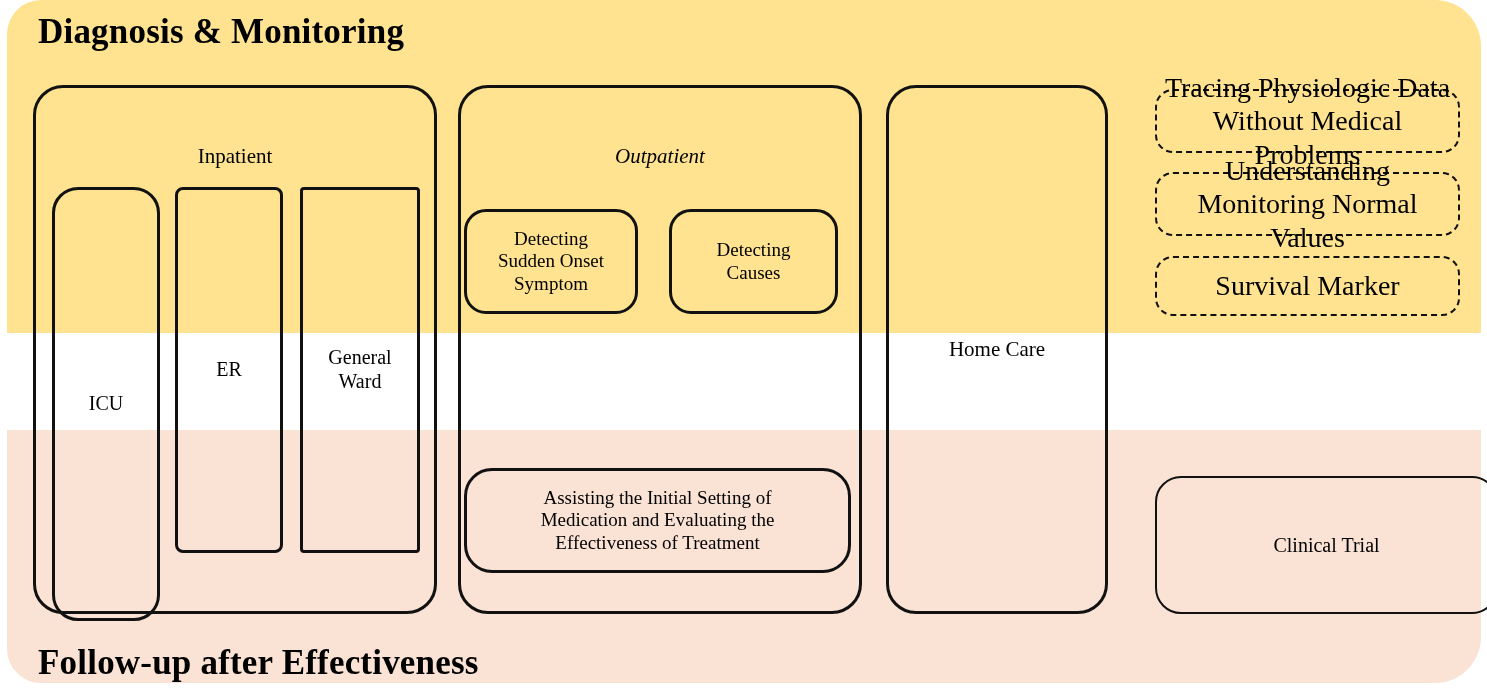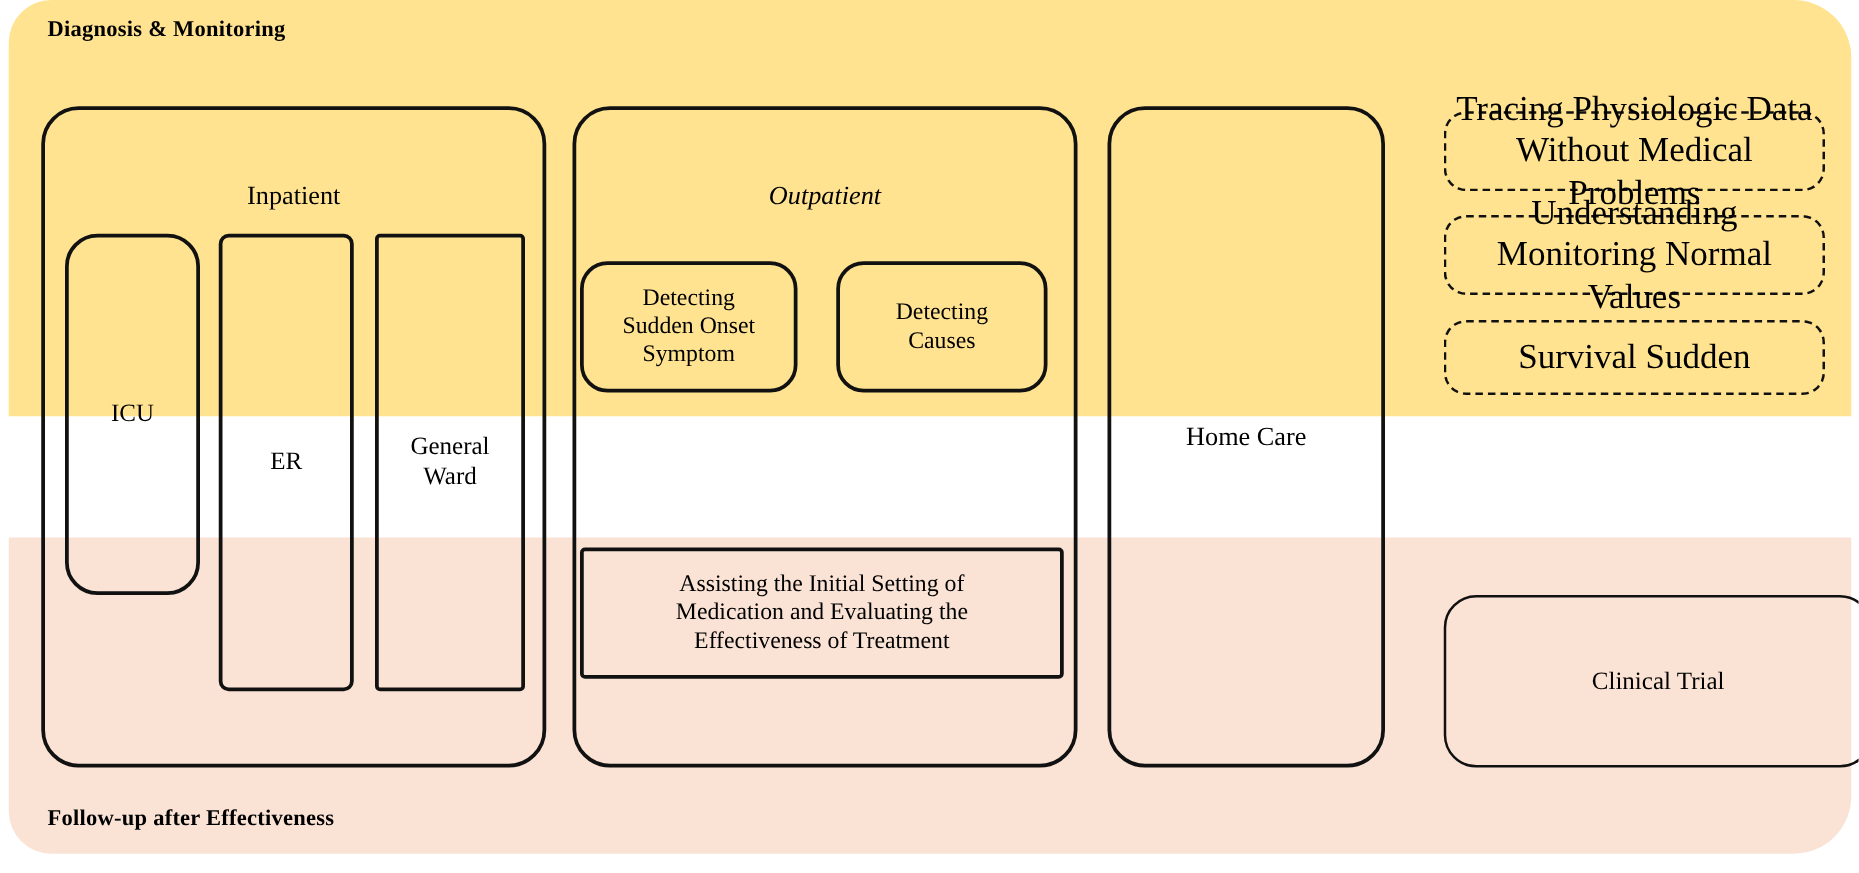--- a/index.html
+++ b/index.html
@@ -36,21 +36,21 @@
     height: 253px;
     background: #FAE3D5;
     border-bottom-left-radius: 34px;
     border-bottom-right-radius: 46px;
   }
 
   
   .band-title {
     position: absolute;
     font-weight: bold;
-    font-size: 18px;
+    font-size: 35px;
     letter-spacing: .2px;
     white-space: nowrap;
     line-height: 1;
   }
   #title-top    { left: 38px; top: 14px; }
   #title-bottom { left: 38px; top: 645px; }
 
   
   .box {
     position: absolute;
@@ -78,27 +78,27 @@
     font-size: 21px;
   }
 
   
   #box-inpatient   { left: 33px;   top: 85px;  width: 404px;  height: 529px; }
   #box-outpatient  { left: 458px;  top: 85px;  width: 404px;  height: 529px; font-style: italic; }
   #box-homecare    { left: 886px;  top: 85px;  width: 222px;  height: 529px;
                      align-items: center; }
   #box-homecare > .lbl { margin-top: 0; }
 
-  #box-icu     { left: 52px;  top: 187px; width: 108px; height: 289px; border-radius: 26px; justify-content: center; }
+  #box-icu     { left: 52px;  top: 187px; width: 108px; height: 434px; border-radius: 26px; justify-content: center; }
   #box-er      { left: 175px; top: 187px; width: 108px; height: 366px; border-radius: 8px; }
   #box-ward    { left: 300px; top: 187px; width: 120px; height: 366px; border-radius: 4px; }
 
   #box-sudden  { left: 464px; top: 209px; width: 174px; height: 105px; border-radius: 22px; }
   #box-causes  { left: 669px; top: 209px; width: 169px; height: 105px; border-radius: 22px; }
-  #box-assist  { left: 464px; top: 438px; width: 387px; height: 105px; border-radius: 4px; }
+  #box-assist  { left: 464px; top: 468px; width: 387px; height: 105px; border-radius: 28px; }
 
   #box-sudden .lbl, #box-causes .lbl, #box-assist .lbl { font-size: 19px; }
 
   
   .box-dashed {
     position: absolute;
     box-sizing: border-box;
     border: 2.5px dashed #111111;
     border-radius: 18px;
     display: flex;
@@ -179,20 +179,20 @@
 
   <div class="box-dashed" id="box-tracing">
     <span class="lbl">Tracing Physiologic Data
 Without Medical Problems</span>
   </div>
   <div class="box-dashed" id="box-understand">
     <span class="lbl">Understanding
 Monitoring Normal Values</span>
   </div>
   <div class="box-dashed" id="box-survival">
-    <span class="lbl">Survival Sudden</span>
+    <span class="lbl">Survival Marker</span>
   </div>
 
   <div id="box-trial">
     <span class="lbl">Clinical Trial</span>
   </div>
 
 </div>
 
 </body></html>

